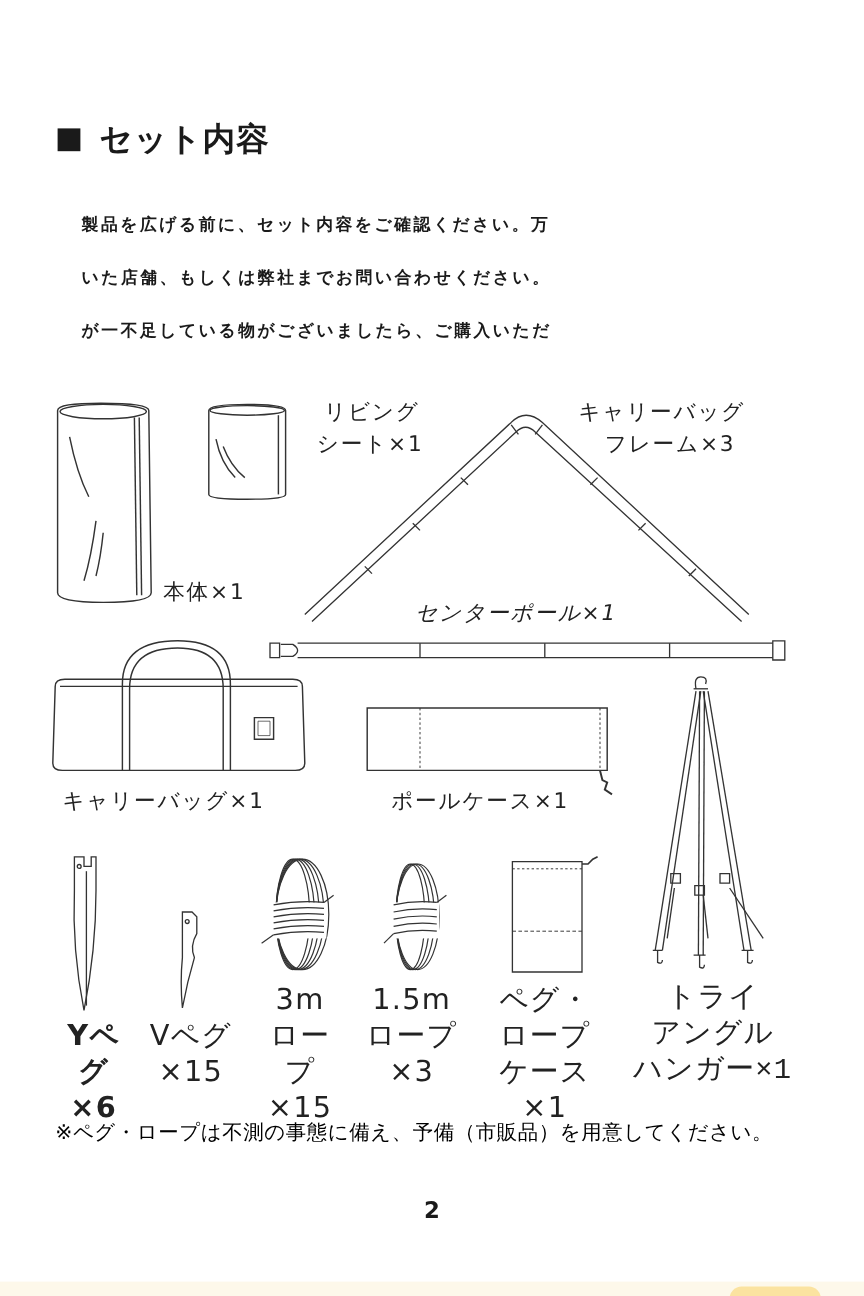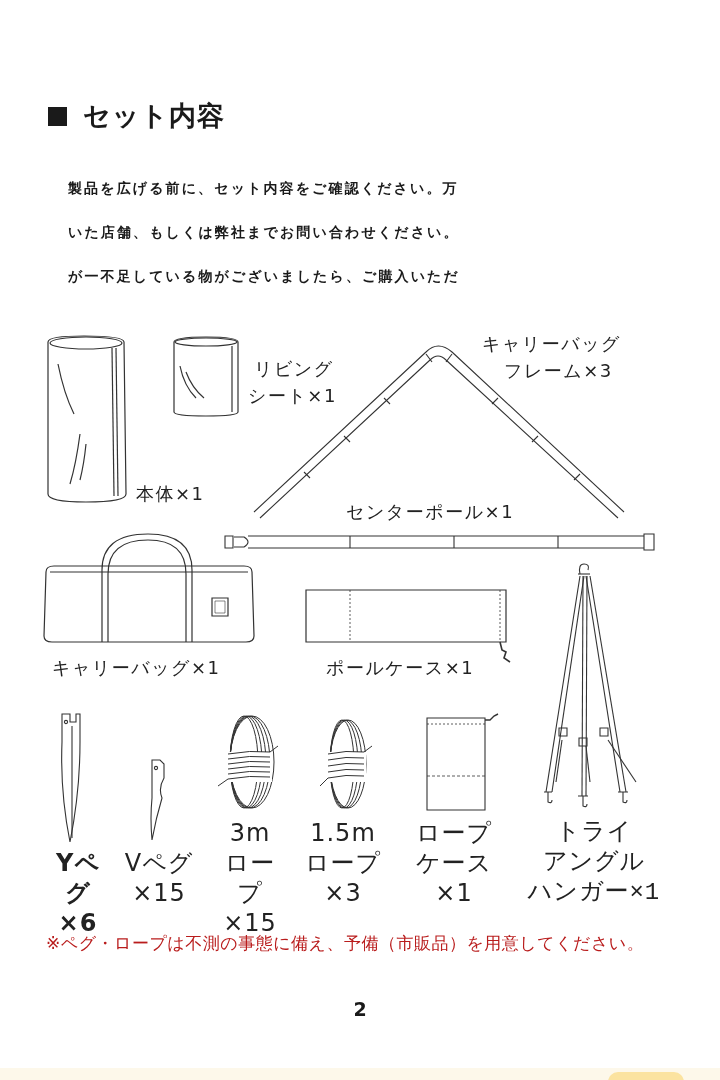--- a/index.html
+++ b/index.html
@@ -4,21 +4,21 @@
 <style>
   html, body { margin:0; padding:0; }
   body { width:720px; height:1080px; background:#ffffff; position:relative; overflow:hidden; font-family:"DejaVu Sans", sans-serif; color:#1a1a1a; }
   .abs { position:absolute; }
   .heading { left:48px; top:98px; font-size:27px; font-weight:bold; display:flex; align-items:center; letter-spacing:1px; }
   .heading .sq { width:19px; height:19px; background:#1a1a1a; margin-right:16px; }
   .intro { left:46px; top:166px; width:640px; font-size:14px; font-weight:bold; line-height:44px; letter-spacing:2.1px;margin-left:22px; }
   .intro div { white-space:nowrap; }
   .lbl { font-size:18px; color:#222; letter-spacing:1.5px; white-space:nowrap; line-height:27px; }
   .col { text-align:center; font-size:24px; line-height:30px; letter-spacing:1px; color:#222; }
-  .note { left:46px; top:932px; font-size:17px; letter-spacing:0.5px; color:#b91c1c; white-space:nowrap; }
+  .note { left:46px; top:932px; font-size:17px; letter-spacing:0.5px; color:#000000; white-space:nowrap; }
   .pageno { left:0; width:720px; top:998px; text-align:center; font-size:19px; font-weight:bold; }
   .bottombar { left:0; top:1068px; width:720px; height:12px; background:#fdf8ea; }
   .pill { left:608px; top:1072px; width:76px; height:20px; border-radius:10px; background:#fbe3a0; }
   svg { position:absolute; overflow:visible; }
   svg * { vector-effect:non-scaling-stroke; }
 </style>
 </head>
 <body>
 
 <div class="abs heading">
@@ -43,42 +43,42 @@
 </svg>
 <div class="abs lbl" style="left:136px;top:480px;">本体×1</div>
 
 <svg style="left:172px;top:336px;" width="68" height="82" viewBox="0 0 68 82" fill="none" stroke="#333" stroke-width="1.2">
   <path d="M2 6 Q2 1 34 1 Q66 1 66 6 L66 76 Q66 80 34 80 Q2 80 2 76 Z"></path>
   <ellipse cx="34" cy="6" rx="31" ry="4"></ellipse>
   <path d="M60 10 L60 76"></path>
   <path d="M8 30 Q12 50 24 62"></path>
     <path d="M14 36 Q20 52 32 62"></path>
 </svg>
-<div class="abs lbl" style="left:248px;top:330px;margin-top:25px;">
+<div class="abs lbl" style="left:264px;top:330px;">
   <div style="padding-left:6px;">リビング</div>
   <div>シート×1</div>
 </div>
 
 <svg style="left:246px;top:332px;" width="400" height="186" viewBox="0 0 400 186" fill="none" stroke="#333" stroke-width="1.1">
   <path d="M8 180 L180 20 Q192 8 206 20 L378 180"></path>
   <path d="M14 186 L184 28 Q192 20 200 28 L372 186"></path>
   <line x1="58" y1="140" x2="64" y2="146"></line>
     <line x1="98" y1="104" x2="104" y2="110"></line>
     <line x1="138" y1="66" x2="144" y2="72"></line>
   <line x1="252" y1="66" x2="246" y2="72"></line>
     <line x1="292" y1="104" x2="286" y2="110"></line>
     <line x1="334" y1="142" x2="328" y2="148"></line>
   <line x1="180" y1="22" x2="186" y2="30"></line>
     <line x1="206" y1="22" x2="200" y2="30"></line>
 </svg>
 <div class="abs lbl" style="left:482px;top:330px;">
   <div>キャリーバッグ</div>
   <div style="padding-left:22px;">フレーム×3</div>
 </div>
-<div class="abs lbl" style="left:346px;top:498px;">センターポール×1</div>
+<div class="abs lbl" style="left:346px;top:498px;font-style:italic;">センターポール×1</div>
 
 <svg style="left:224px;top:532px;" width="436" height="20" viewBox="0 0 436 20" fill="none" stroke="#333" stroke-width="1.1">
   <rect x="1" y="4" width="8" height="12"></rect>
   <path d="M10 5 L20 5 Q28 10 20 15 L10 15"></path>
   <line x1="24" y1="4" x2="420" y2="4"></line>
     <line x1="24" y1="16" x2="420" y2="16"></line>
   <line x1="126" y1="4" x2="126" y2="16"></line>
     <line x1="230" y1="4" x2="230" y2="16"></line>
     <line x1="334" y1="4" x2="334" y2="16"></line>
   <rect x="420" y="2" width="10" height="16"></rect>
@@ -186,20 +186,21 @@
   <div>3m</div>
   <div>ロープ</div>
   <div>×15</div>
 </div>
 <div class="abs col" style="left:304px;top:818px;width:78px;">
   <div>1.5m</div>
   <div>ロープ</div>
   <div>×3</div>
 </div>
 <div class="abs col" style="left:398px;top:818px;width:112px;">
+  <div>ペグ・</div>
   <div>ロープ</div>
   <div>ケース×1</div>
 </div>
 <div class="abs col" style="left:524px;top:818px;width:140px;font-family:Liberation Mono, monospace;">
   <div>トライ</div>
   <div>アングル</div>
   <div>ハンガー×1</div>
 </div>
 
 <div class="abs note">※ペグ・ロープは不測の事態に備え、予備（市販品）を用意してください。</div>

